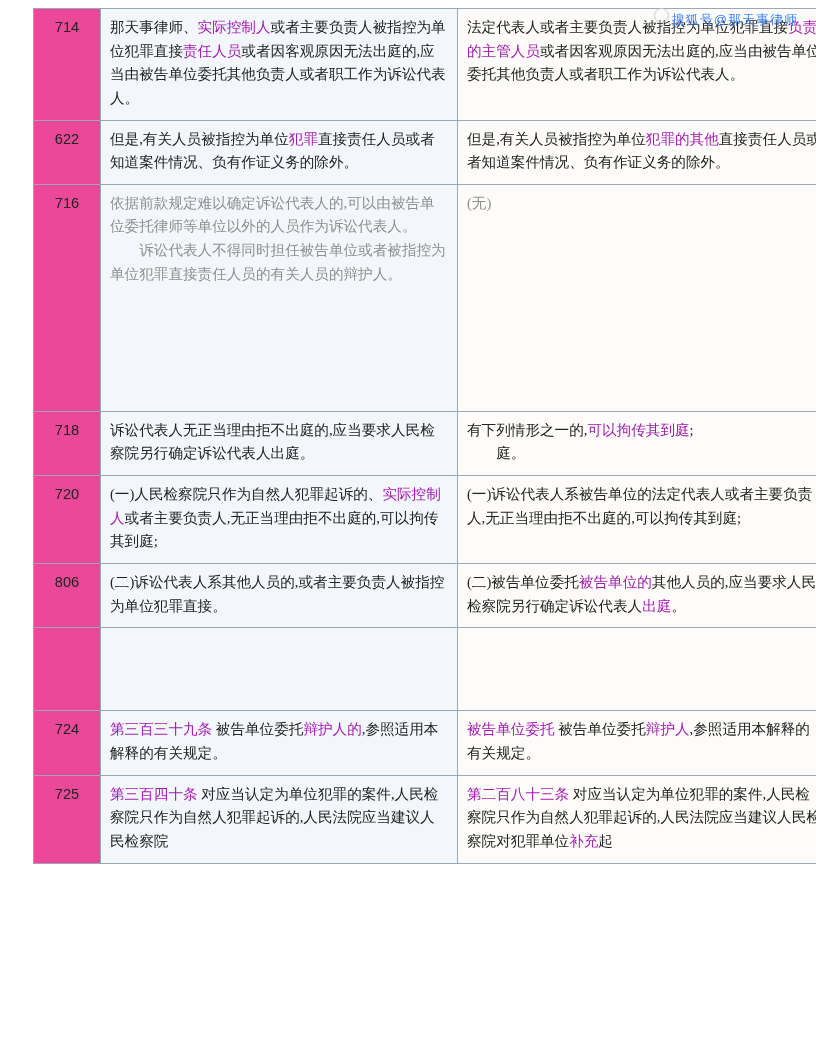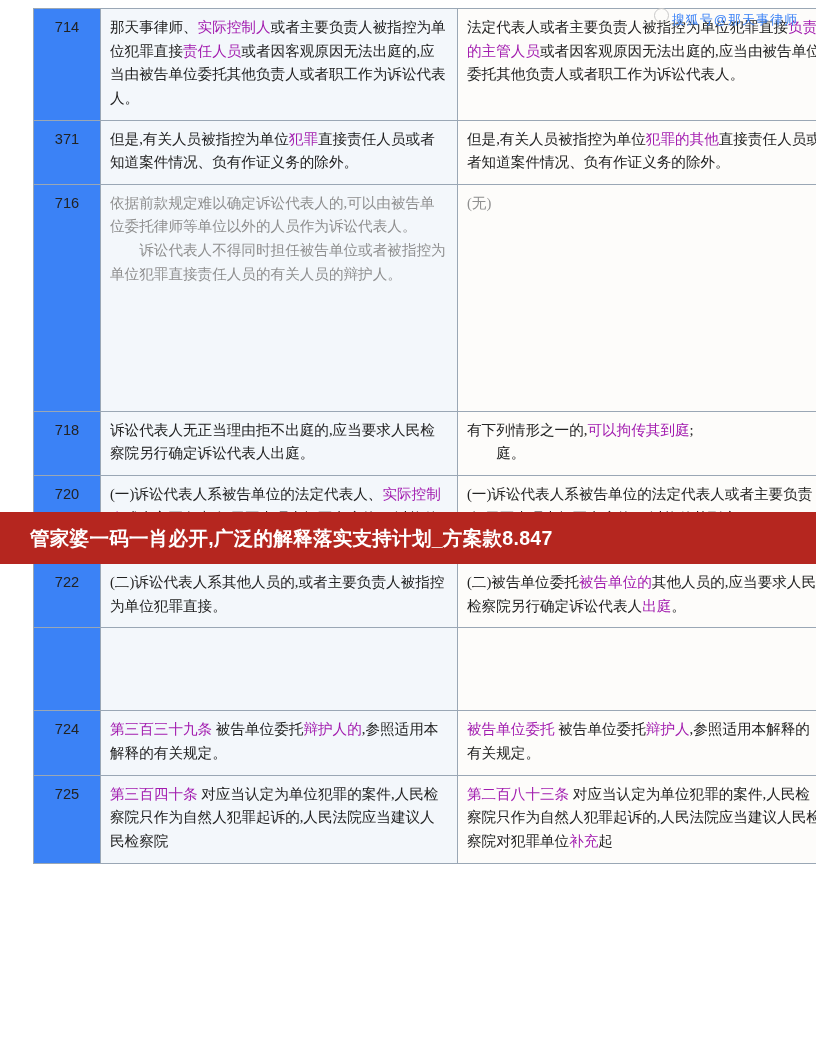--- a/index.html
+++ b/index.html
@@ -60,21 +60,21 @@
     line-height: 1.62;
     color: #222;
   }
   td.num {
     width: 48px;
     text-align: center;
     font-family: "Liberation Sans", sans-serif;
     font-size: 13.5px;
     color: #333;
     padding-top: 9px;
-    background: #3b82f6;
+    background: #ec4899;
   }
   td.left {
     width: 338px;
     background: #f3f7fb;
     color: #3b3b3b;
   }
   td.right {
     width: 356px;
     background: #fdfcfa;
     color: #3b3b3b;
@@ -119,21 +119,21 @@
         <td class="num">714</td>
         <td class="left">
           <span>那天事律师、</span><span class="red">实际控制人</span><span>或者主要负责人被指控为单位犯罪直接</span><span class="red">责任人员</span><span>或者因客观原因无法出庭的,应当由被告单位委托其他负责人或者职工作为诉讼代表人。</span>
         </td>
         <td class="right">
           <span>法定代表人或者主要负责人被指控为单位犯罪直接</span><span class="red">负责的主管人员</span><span>或者因客观原因无法出庭的,应当由被告单位委托其他负责人或者职工作为诉讼代表人。</span>
         </td>
       </tr>
 
       <tr>
-        <td class="num">371</td>
+        <td class="num">622</td>
         <td class="left">
           <span>但是,有关人员被指控为单位</span><span class="red">犯罪</span><span>直接责任人员或者知道案件情况、负有作证义务的除外。</span>
         </td>
         <td class="right">
           <span>但是,有关人员被指控为单位</span><span class="red">犯罪的其他</span><span>直接责任人员或者知道案件情况、负有作证义务的除外。</span>
         </td>
       </tr>
 
       <tr>
         <td class="num">716</td>
@@ -153,29 +153,29 @@
         </td>
         <td class="right">
           <span>有下列情形之一的,</span><span class="red">可以拘传其到庭</span><span>;</span>
           <span class="indent">庭。</span>
         </td>
       </tr>
 
       <tr>
         <td class="num">720</td>
         <td class="left">
-          <span>(一)诉讼代表人系被告单位的法定代表人、</span><span class="red">实际控制人</span><span>或者主要负责人,无正当理由拒不出庭的,可以拘传其到庭;</span>
+          <span>(一)人民检察院只作为自然人犯罪起诉的、</span><span class="red">实际控制人</span><span>或者主要负责人,无正当理由拒不出庭的,可以拘传其到庭;</span>
         </td>
         <td class="right">
           <span>(一)诉讼代表人系被告单位的法定代表人或者主要负责人,无正当理由拒不出庭的,可以拘传其到庭;</span>
         </td>
       </tr>
 
       <tr>
-        <td class="num">722</td>
+        <td class="num">806</td>
         <td class="left">
           <span>(二)诉讼代表人系其他人员的,或者主要负责人被指控为单位犯罪直接。</span>
         </td>
         <td class="right">
           <span>(二)被告单位委托</span><span class="red">被告单位的</span><span>其他人员的,应当要求人民检察院另行确定诉讼代表人</span><span class="red">出庭</span><span>。</span>
         </td>
       </tr>
 
       <tr class="blank-row">
         <td class="num"></td>
@@ -199,17 +199,14 @@
           <span class="red">第三百四十条</span><span>  对应当认定为单位犯罪的案件,人民检察院只作为自然人犯罪起诉的,人民法院应当建议人民检察院</span>
         </td>
         <td class="right">
           <span class="red">第二百八十三条</span><span>  对应当认定为单位犯罪的案件,人民检察院只作为自然人犯罪起诉的,人民法院应当建议人民检察院对犯罪单位</span><span class="red">补充</span><span>起</span>
         </td>
       </tr>
 
     </tbody>
   </table>
 
-  <div class="banner">
-    <span>管家婆一码一肖必开,广泛的解释落实支持计划_方案款8.847</span>
-  </div>
 
 </div>
 
 </body></html>

